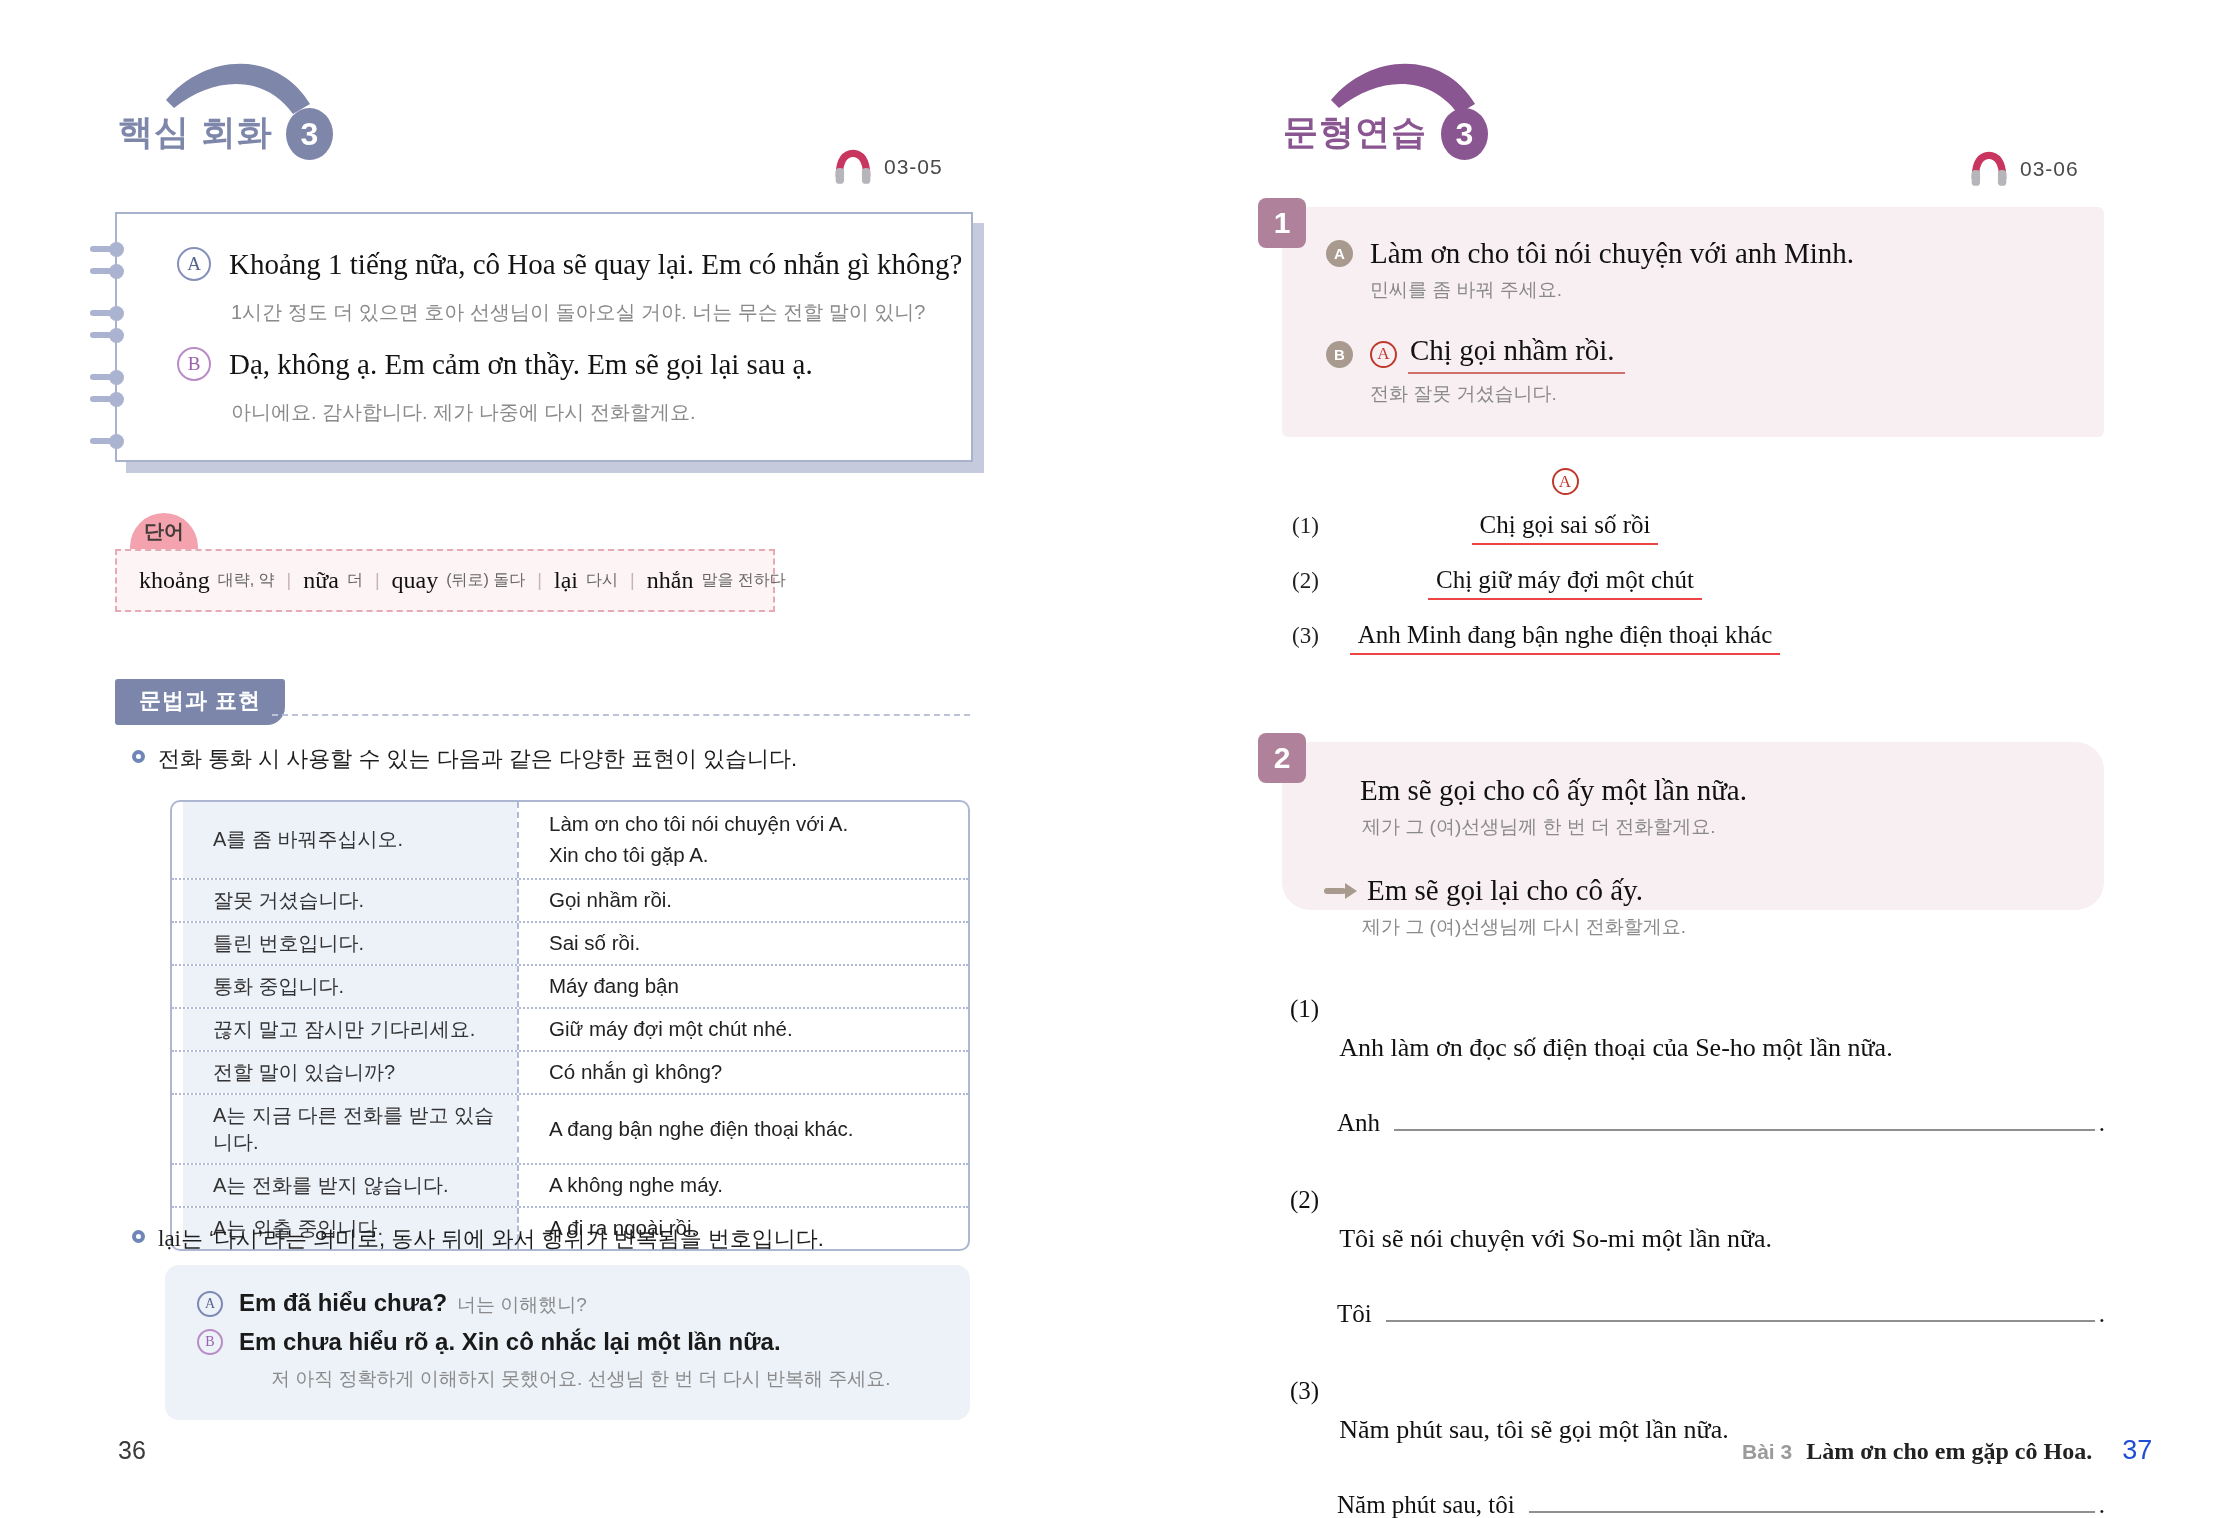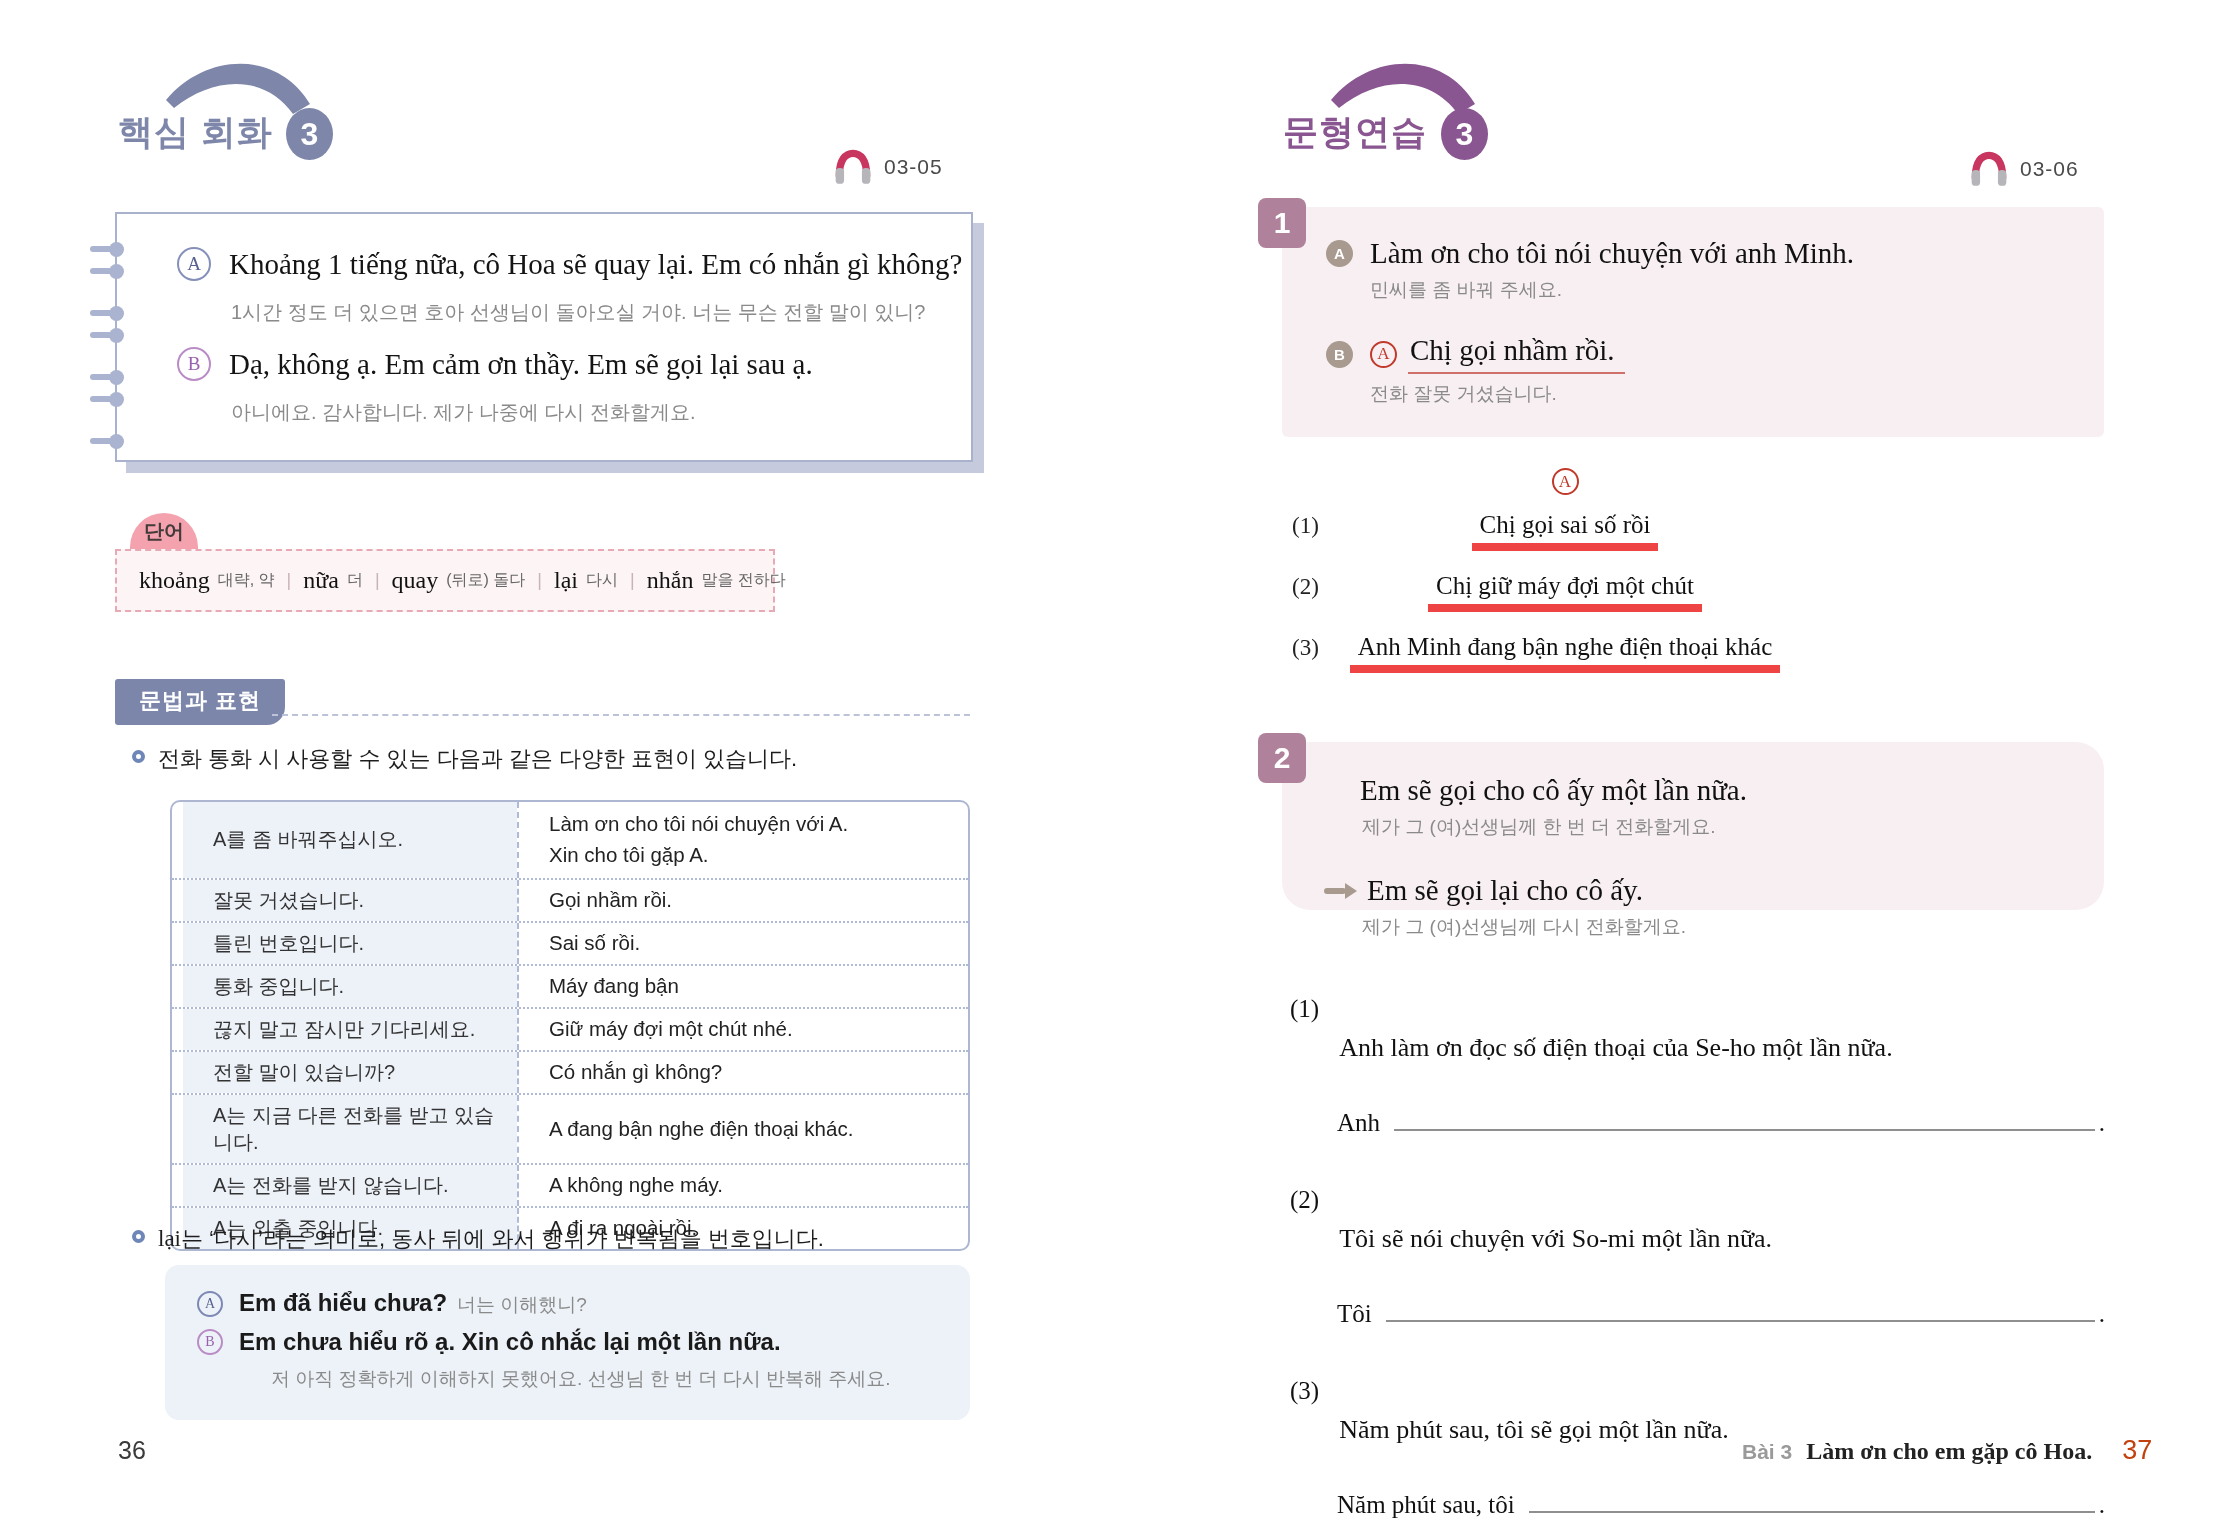--- a/index.html
+++ b/index.html
@@ -87,41 +87,41 @@
   .pr-ko { font-size:19px; color:#8a8a8a; margin:7px 0 0 44px; white-space:nowrap; }
   .circ-red { width:27px; height:27px; border:2px solid #c0392b; color:#c0392b; font-size:17px; }
   .red-underline { border-bottom:2px solid #d0706a; padding:0 10px 5px 2px; }
 
   
   .answers { position:absolute; left:1290px; top:468px; width:550px; }
   .answers .marker-row { text-align:center; margin-bottom:16px; }
   .ans-row { position:relative; text-align:center; margin-bottom:21px; }
   .ans-num { position:absolute; left:2px; top:2px; font-family:"Liberation Serif","DejaVu Serif",serif; font-size:23px; color:#222; }
   .ans-text { display:inline-block; font-family:"Liberation Serif","DejaVu Serif",serif; font-size:25px; color:#111;
-      border-bottom:8px solid #ef4444; padding:0 8px 4px; white-space:nowrap; }
+      border-bottom:2px solid #ef4444; padding:0 8px 4px; white-space:nowrap; }
 
   
   .arrow { position:relative; width:22px; height:6px; background:#a89a8e; border-radius:3px; flex:0 0 auto; margin-right:4px; }
   .arrow::after { content:""; position:absolute; right:-11px; top:-5px; border-left:12px solid #a89a8e;
       border-top:8px solid transparent; border-bottom:8px solid transparent; }
 
   
   .exercises { position:absolute; left:1290px; top:995px; width:815px; }
   .exercise { margin-bottom:49px; }
   .exq { display:flex; gap:20px; white-space:nowrap; }
   .exq .num, .exa .lead { font-family:"Liberation Serif","DejaVu Serif",serif; font-size:25px; color:#111; }
   .exq .q { font-family:"Liberation Serif","DejaVu Serif",serif; font-size:26px; color:#111;margin-top:38px; }
   .exa { display:flex; align-items:baseline; margin:38px 0 0 47px; }
   .exa .blank { flex:1; border-bottom:2px solid #8f8f8f; height:30px; margin:0 4px 0 14px; }
   .exa .dot { font-family:"Liberation Serif","DejaVu Serif",serif; font-size:25px; color:#111; }
 
   .footer-right { position:absolute; left:1742px; top:1435px; display:flex; align-items:baseline; gap:14px; white-space:nowrap; }
   .footer-right .lesson { font-size:21px; font-weight:bold; color:#9a9a9a; }
   .footer-right .lesson-title { font-family:"Liberation Serif","DejaVu Serif",serif; font-size:24px; font-weight:bold; color:#222; }
-  .footer-right .pn { font-size:27px; color:#c2410c; margin-left:16px; }
+  .footer-right .pn { font-size:27px; color:#1d4ed8; margin-left:16px; }
 </style>
 </head>
 <body>
 
 <div class="sec-hdr hdr-left" style="left:118px; top:48px;">
   <svg class="swoosh" width="160" height="72" viewBox="0 0 160 72">
     <path d="M6,52 C46,4 118,2 150,56 L133,66 C104,26 54,28 14,60 Z" fill="#7e87aa"></path>
   </svg>
   <span class="sec-title">핵심 회화</span>
   <span class="sec-num">3</span>

